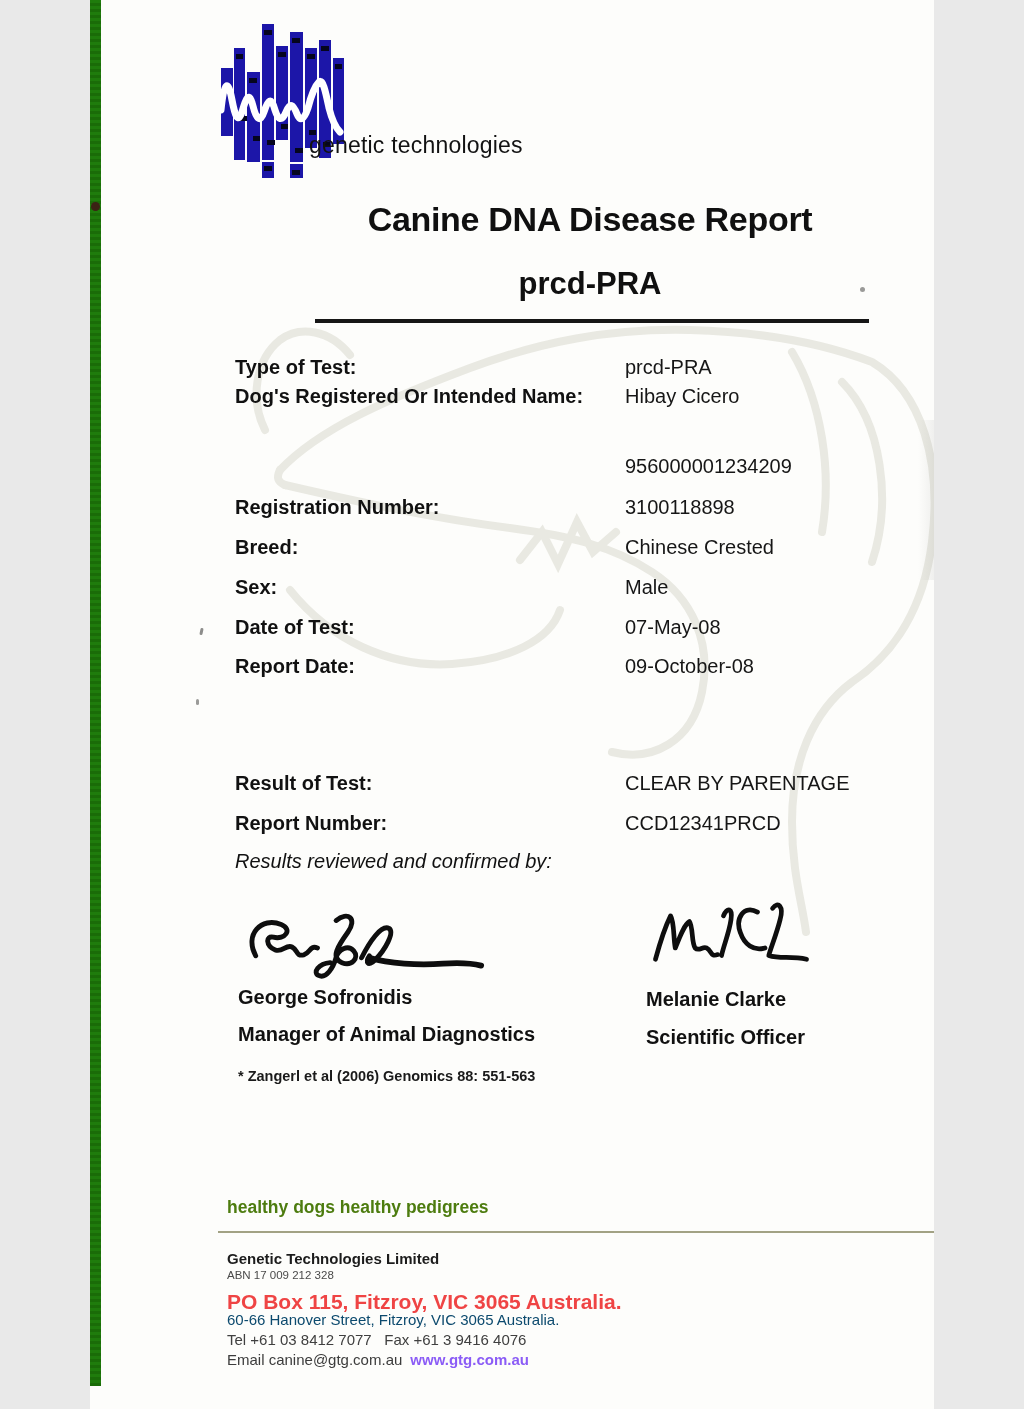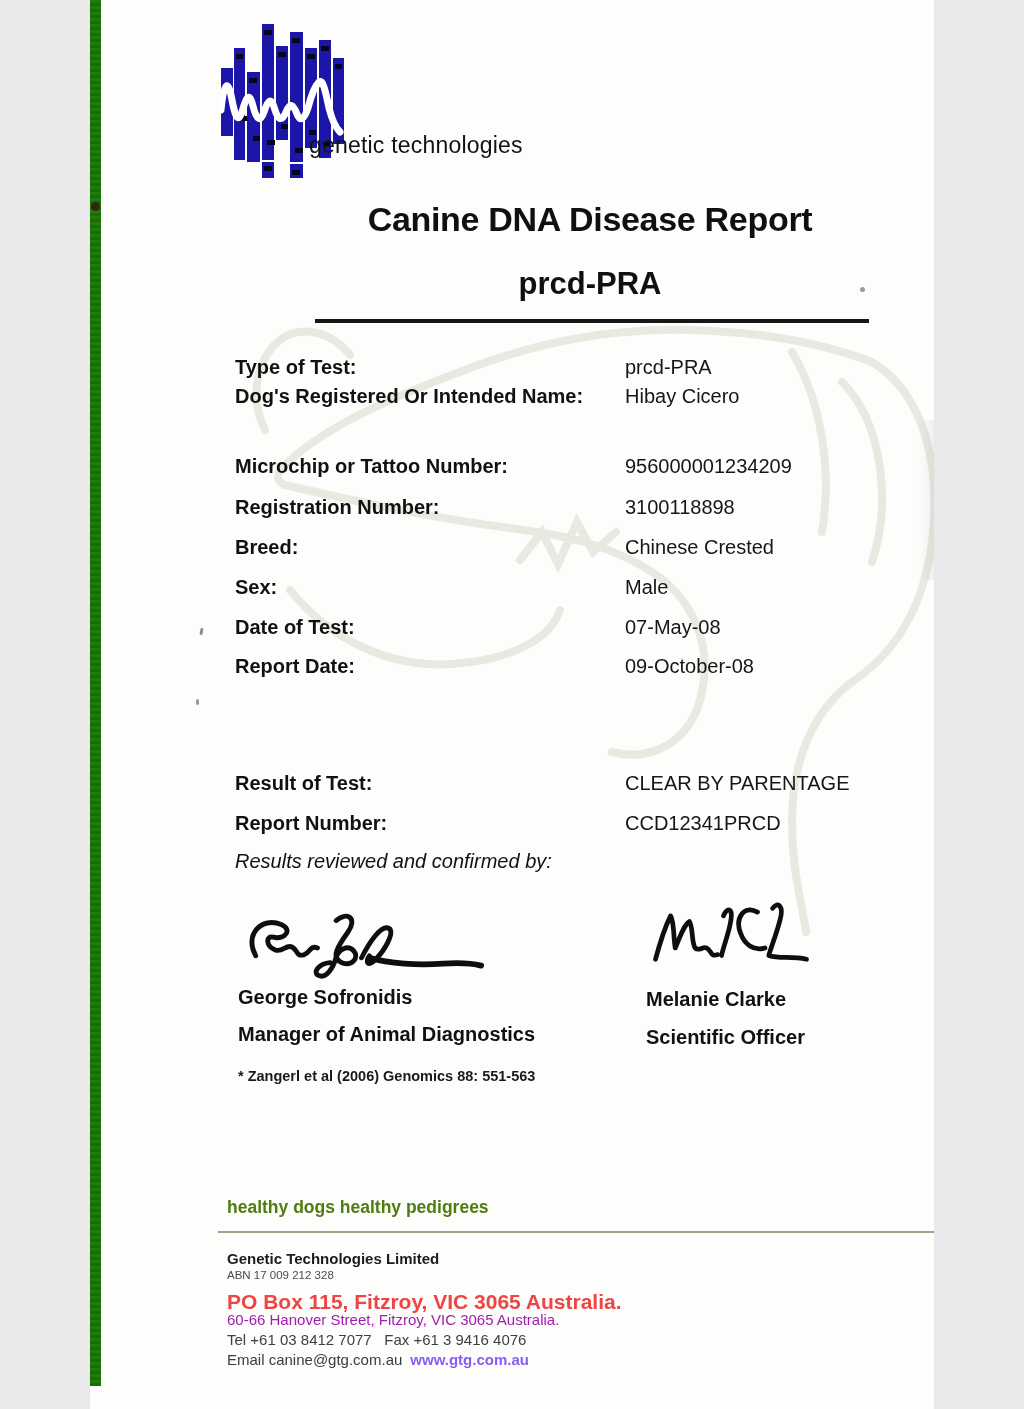--- a/index.html
+++ b/index.html
@@ -38,21 +38,21 @@
   .sig path{fill:none;stroke:#0e0e0e;stroke-linecap:round;stroke-linejoin:round;}
   .sig-name{position:absolute;font-size:20px;font-weight:700;white-space:nowrap;color:#111;}
   .sig-title{position:absolute;font-size:20px;font-weight:700;white-space:nowrap;color:#111;}
   .footnote{position:absolute;left:148px;top:1068px;font-size:14.5px;font-weight:700;color:#1a1a1a;}
   
   .tagline{position:absolute;left:137px;top:1197px;font-size:17.5px;font-weight:700;color:#4d7c0f;}
   .footer-rule{position:absolute;left:128px;top:1231px;width:862px;height:2px;background:#a2a284;}
   .f-company{position:absolute;left:137px;top:1250px;font-size:15px;font-weight:700;color:#1c1c1c;}
   .f-abn{position:absolute;left:137px;top:1269px;font-size:11.5px;color:#4a4a4a;}
   .f-po{position:absolute;left:137px;top:1290px;font-size:21px;font-weight:700;color:#ef4444;}
-  .f-street{position:absolute;left:137px;top:1311px;font-size:15px;color:#a21caf;}
+  .f-street{position:absolute;left:137px;top:1311px;font-size:15px;color:#0c4a6e;}
   .f-tel{position:absolute;left:137px;top:1331px;font-size:15px;color:#404040;white-space:pre;}
   .f-email{position:absolute;left:137px;top:1351px;font-size:15px;color:#3c3c3c;}
   .f-web{font-weight:700;color:#8b5cf6;margin-left:8px;}
   
   .scan-band{position:absolute;right:0;top:420px;width:16px;height:160px;background:linear-gradient(90deg,rgba(0,0,0,0),rgba(120,120,120,0.10));}
 </style>
 </head>
 <body>
 
 <div class="page">
@@ -120,21 +120,20 @@
 
   <div class="row" style="top:356px">
     <span class="flabel">Type of Test:</span>
     <span class="fvalue">prcd-PRA</span>
   </div>
   <div class="row" style="top:385px">
     <span class="flabel">Dog's Registered Or Intended Name:</span>
     <span class="fvalue">Hibay Cicero</span>
   </div>
   <div class="row" style="top:455px">
-    <span class="flabel">Microchip or Tattoo Number:</span>
     <span class="fvalue">956000001234209</span>
   </div>
   <div class="row" style="top:496px">
     <span class="flabel">Registration Number:</span>
     <span class="fvalue">3100118898</span>
   </div>
   <div class="row" style="top:536px">
     <span class="flabel">Breed:</span>
     <span class="fvalue">Chinese Crested</span>
   </div>

